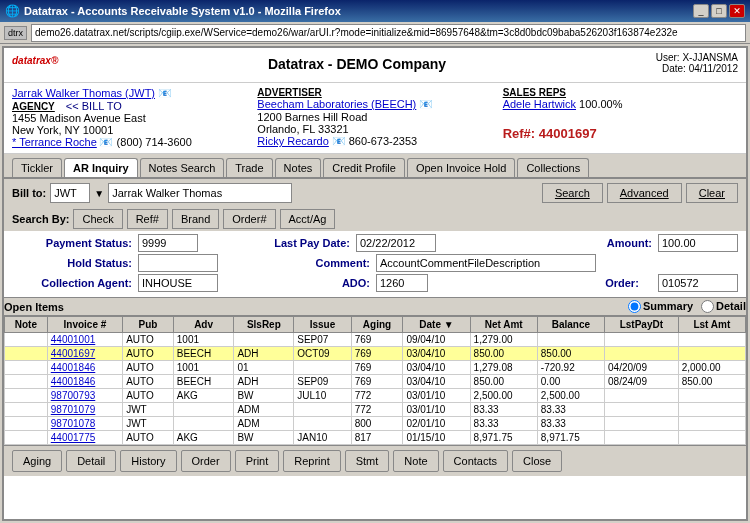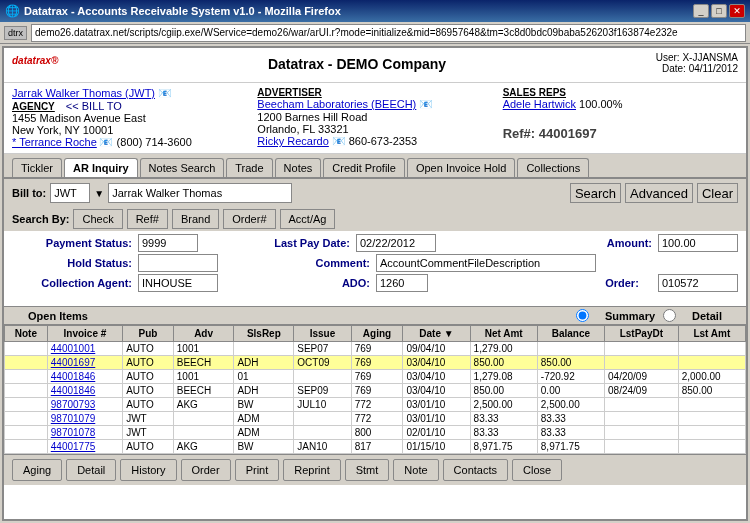--- a/index.html
+++ b/index.html
@@ -40,48 +40,48 @@
     .logo { font-size: 22px; color: #003399; font-style: italic; font-weight: bold; }
     .logo span { color: #cc0000; font-size: 10px; vertical-align: super; }
     .company-title { font-size: 14px; font-weight: bold; text-align: center; margin-top: 4px; }
     .user-info { font-size: 10px; text-align: right; }
     
     
     .agency-section { display: flex; padding: 4px 8px; gap: 10px; border-bottom: 1px solid #ccc; font-size: 11px; }
     .agency-col { flex: 1; }
     .agency-col .label { font-weight: bold; text-decoration: underline; font-size: 10px; }
     .link { color: #0000cc; text-decoration: underline; cursor: pointer; }
-    .ref-number { color: #404040; font-weight: bold; font-size: 13px; }
+    .ref-number { color: #b91c1c; font-weight: bold; font-size: 13px; }
     
     
     .tabs { display: flex; padding: 4px 8px 0; gap: 2px; background: #d4d0c8; border-bottom: 2px solid #888; }
     .tab { padding: 3px 8px; background: #d4d0c8; border: 1px solid #888; border-bottom: none; cursor: pointer; font-size: 11px; border-radius: 3px 3px 0 0; }
     .tab.active { background: white; font-weight: bold; }
     
     
     .search-row { display: flex; align-items: center; padding: 4px 8px; gap: 4px; background: #d4d0c8; }
     .search-label { font-weight: bold; font-size: 11px; }
     .search-input { height: 20px; border: 1px solid #888; padding: 1px 3px; font-size: 11px; }
-    .search-btn { height: 20px; padding: 1px 4px; background: #d4d0c8; border: 1px solid #888; cursor: pointer; font-size: 13px; }
+    .search-btn { height: 20px; padding: 1px 12px; background: #d4d0c8; border: 1px solid #888; cursor: pointer; font-size: 11px; text-decoration: underline; }
     
     
     .filter-row { display: flex; align-items: center; padding: 2px 8px; gap: 4px; background: #d4d0c8; }
     .filter-label { font-weight: bold; font-size: 11px; }
     .filter-btn { height: 20px; padding: 1px 8px; background: #d4d0c8; border: 1px solid #888; cursor: pointer; font-size: 11px; }
     
     
     .form-section { background: white; padding: 3px 8px; }
     .form-row { display: flex; align-items: center; gap: 6px; margin-bottom: 2px; font-size: 11px; }
     .form-label { font-weight: bold; color: #000080; width: 120px; text-align: right; }
     .form-input { height: 18px; border: 1px solid #888; padding: 1px 3px; font-size: 11px; }
     
     
-    .open-items-header { background: #d4d0c8; display: flex; align-items: center; justify-content: space-between; padding: 2px 24px; font-weight: bold; font-size: 11px; border-top: 1px solid #888; border-bottom: 1px solid #888; margin-top: 9px; }
+    .open-items-header { background: #d4d0c8; display: flex; align-items: center; justify-content: space-between; padding: 2px 0; font-weight: bold; font-size: 11px; border-top: 1px solid #888; border-bottom: 1px solid #888; }
     .radio-group { display: flex; gap: 8px; align-items: center; }
-    .radio-item { display: flex; align-items: center; gap: 16px; font-size: 11px; cursor: pointer; }
+    .radio-item { display: flex; align-items: flex-start; gap: 2px; font-size: 11px; cursor: pointer; }
     
     
     .data-table-wrapper { overflow-y: auto; max-height: 140px; }
     .data-table { width: 100%; border-collapse: collapse; font-size: 10px; }
     .data-table th { background: #d4d0c8; border: 1px solid #888; padding: 2px 3px; font-size: 10px; white-space: nowrap; }
     .data-table td { border: 1px solid #ccc; padding: 1px 3px; white-space: nowrap; }
     .data-table tr.highlighted { background: #ffff99; }
     .data-table .link { color: #0000cc; text-decoration: underline; cursor: pointer; }
     
     

